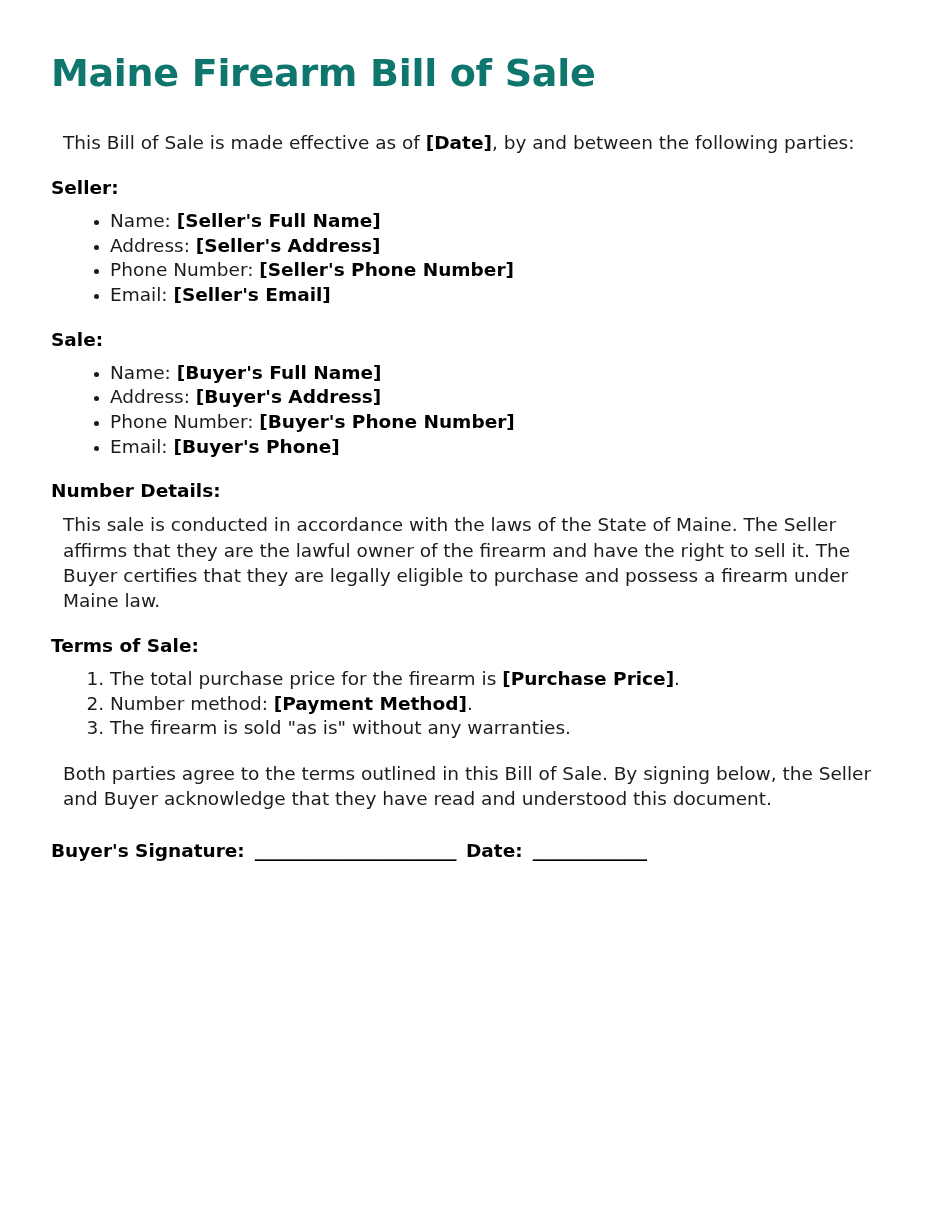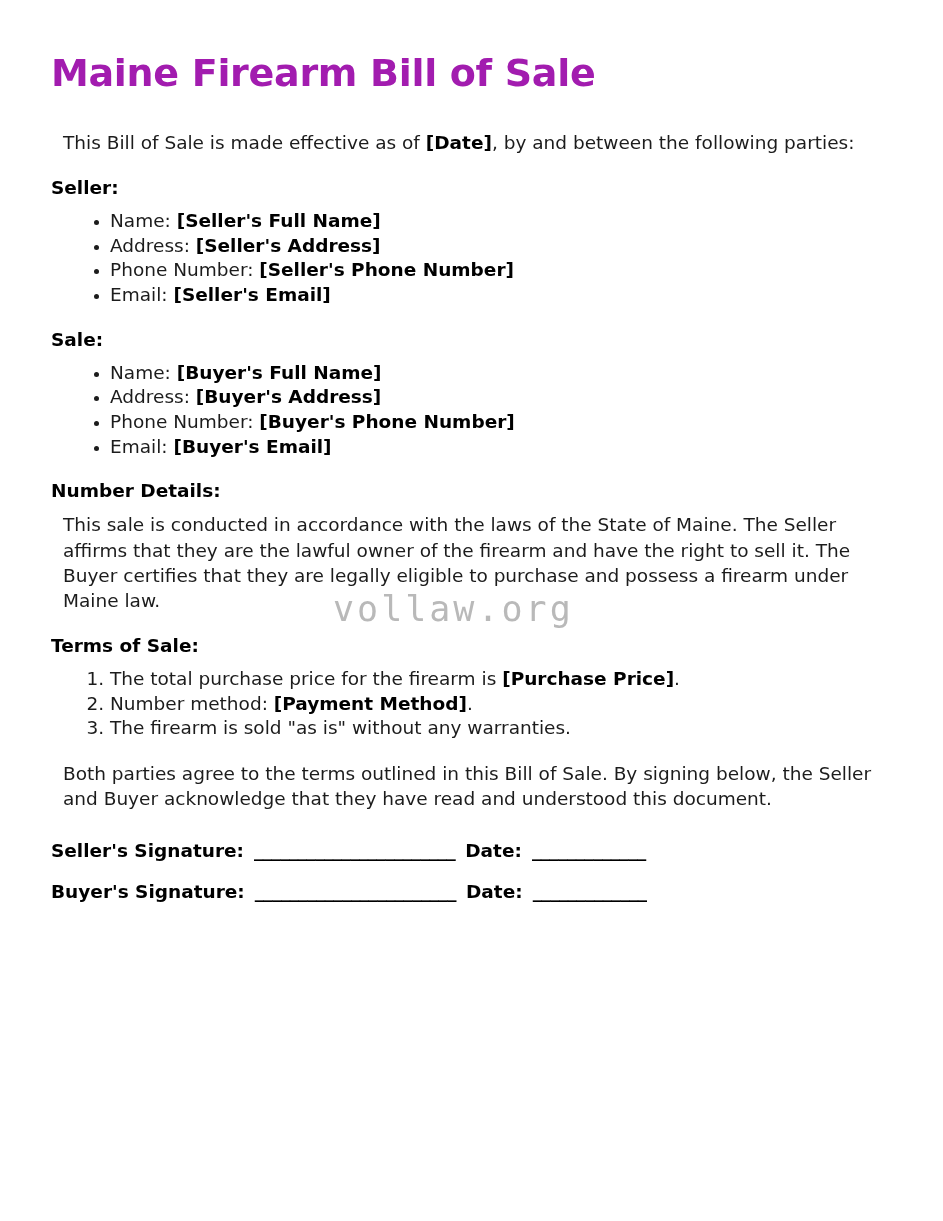--- a/index.html
+++ b/index.html
@@ -30,21 +30,21 @@
     z-index: 2;
   }
 
   
   .doc-title {
     font-size: 38px;
     font-weight: bold;
     line-height: 1.15;
     letter-spacing: -0.3px;
     margin: 0 0 34px 0;
-    color: #a21caf;
+    color: #0f766e;
   }
 
   
   p.body-text {
     font-size: 18.5px;
     line-height: 1.36;
     margin: 0 0 21px 12px;
     color: #1c1c1c;
   }
   p.body-text.tight {
@@ -128,21 +128,20 @@
     white-space: nowrap;
     pointer-events: none;
     line-height: 1;
   }
 </style>
 </head>
 <body>
 
 <div class="page">
 
-  <div class="watermark">vollaw.org</div>
 
   <div class="doc">
 
     <h1 class="doc-title">Maine Firearm Bill of Sale</h1>
 
     <p class="body-text">
       <span>This Bill of Sale is made effective as of </span><b>[Date]</b><span>, by and between the following parties:</span>
     </p>
 
     <div class="section-heading">Seller:</div>
@@ -153,40 +152,39 @@
       <li><span>Phone Number: </span><b>[Seller's Phone Number]</b></li>
       <li><span>Email: </span><b>[Seller's Email]</b></li>
     </ul>
 
     <div class="section-heading">Sale:</div>
 
     <ul class="party-list">
       <li><span>Name: </span><b>[Buyer's Full Name]</b></li>
       <li><span>Address: </span><b>[Buyer's Address]</b></li>
       <li><span>Phone Number: </span><b>[Buyer's Phone Number]</b></li>
-      <li><span>Email: </span><b>[Buyer's Email]</b></li>
+      <li><span>Email: </span><b>[Buyer's Phone]</b></li>
     </ul>
 
     <div class="section-heading">Number Details:</div>
 
 
     <p class="body-text">This sale is conducted in accordance with the laws of the State of Maine. The Seller affirms that they are the lawful owner of the firearm and have the right to sell it. The Buyer certifies that they are legally eligible to purchase and possess a firearm under Maine law.</p>
 
     <div class="section-heading">Terms of Sale:</div>
 
     <ol class="terms-list">
       <li><span>The total purchase price for the firearm is </span><b>[Purchase Price]</b><span>.</span></li>
       <li><span>Number method: </span><b>[Payment Method]</b><span>.</span></li>
       <li><span>The firearm is sold "as is" without any warranties.</span></li>
     </ol>
 
     <p class="body-text tight">Both parties agree to the terms outlined in this Bill of Sale. By signing below, the Seller and Buyer acknowledge that they have read and understood this document.</p>
 
     <div class="sig-block">
 
-      <div class="sig-row"><span>Seller's Signature:</span><span class="gap"></span><span class="rule">_______________________</span><span class="gap"></span><span>Date:</span><span class="gap"></span><span class="rule">_____________</span></div>
 
       <div class="sig-row"><span>Buyer's Signature:</span><span class="gap"></span><span class="rule">_______________________</span><span class="gap"></span><span>Date:</span><span class="gap"></span><span class="rule">_____________</span></div>
 
     </div>
 
   </div>
 </div>
 
 </body></html>

